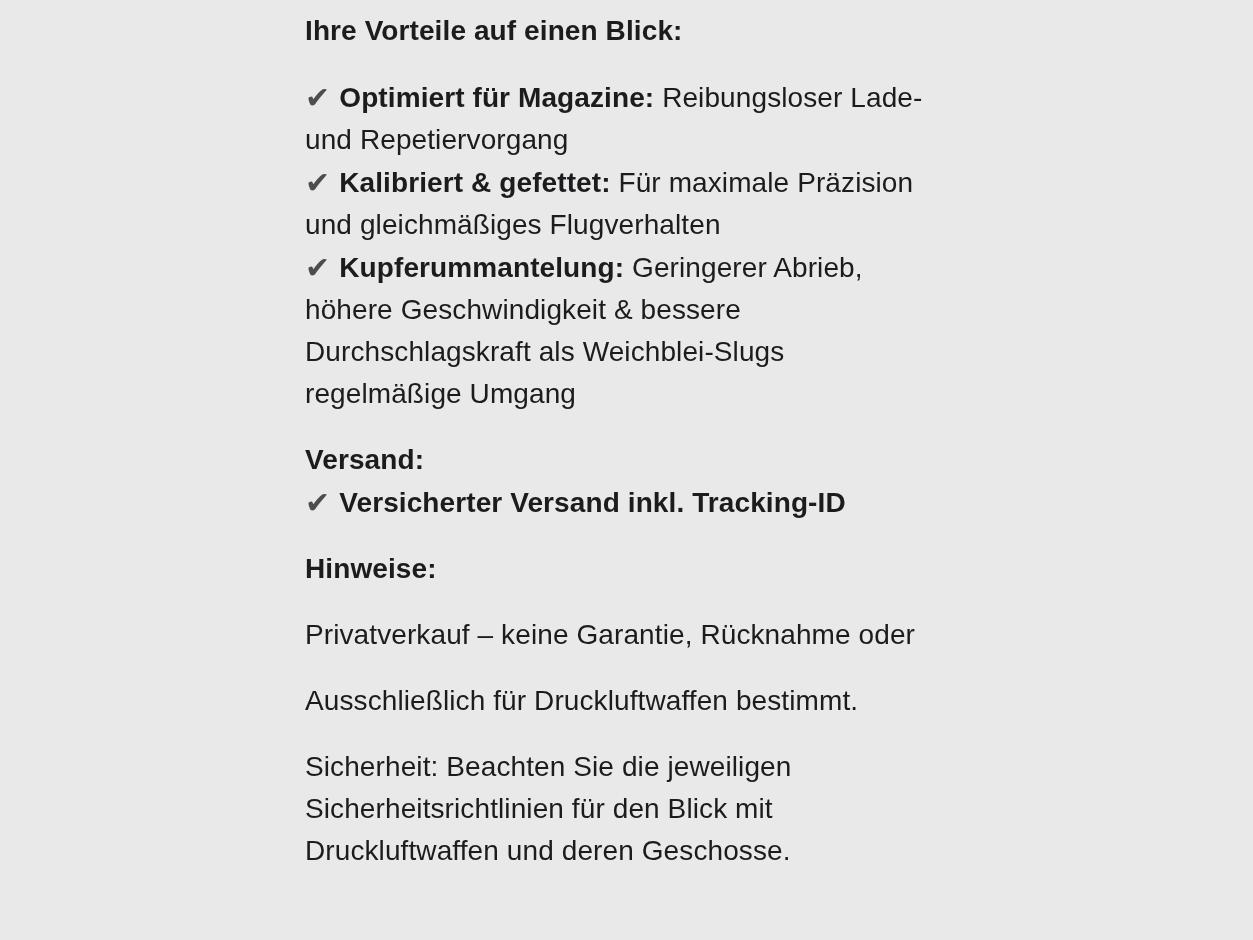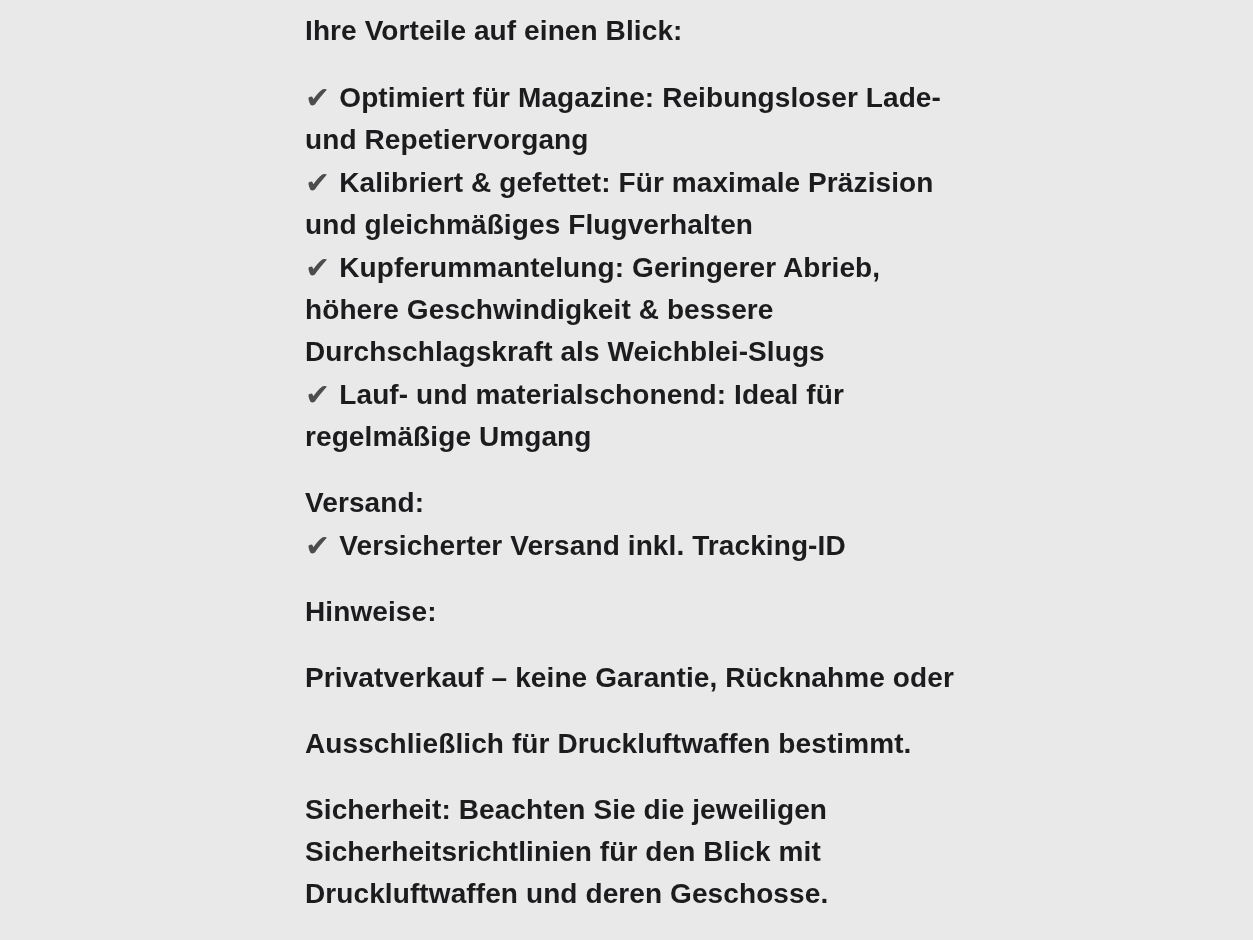--- a/index.html
+++ b/index.html
@@ -30,21 +30,21 @@
   .block:last-child {
     margin-bottom: 0;
   }
   .line {
     white-space: pre;
   }
   .b {
     font-weight: 700;
   }
   .r {
-    font-weight: 700;
+    font-weight: 400;
   }
   .check {
     color: #4d4d4d;
     font-weight: 400;
     font-size: 30px;
     margin-right: 9px;
     display: inline-block;
     transform: translateY(1px);
   }
 </style>
@@ -56,21 +56,20 @@
       <div class="line"><span class="b">Ihre Vorteile auf einen Blick:</span></div>
     </div>
     <div class="block">
       <div class="line"><span class="check">✔</span><span class="b">Optimiert für Magazine:</span><span class="r"> Reibungsloser Lade-</span></div>
       <div class="line"><span class="r">und Repetiervorgang</span></div>
       <div class="line"><span class="check">✔</span><span class="b">Kalibriert &amp; gefettet:</span><span class="r"> Für maximale Präzision</span></div>
       <div class="line"><span class="r">und gleichmäßiges Flugverhalten</span></div>
       <div class="line"><span class="check">✔</span><span class="b">Kupferummantelung:</span><span class="r"> Geringerer Abrieb,</span></div>
       <div class="line"><span class="r">höhere Geschwindigkeit &amp; bessere</span></div>
       <div class="line"><span class="r">Durchschlagskraft als Weichblei-Slugs</span></div>
-      <div class="line"><span class="check">✔</span><span class="b">Lauf- und materialschonend:</span><span class="r"> Ideal für</span></div>
       <div class="line"><span class="r">regelmäßige Umgang</span></div>
     </div>
     <div class="block">
       <div class="line"><span class="b">Versand:</span></div>
       <div class="line"><span class="check">✔</span><span class="b">Versicherter Versand inkl. Tracking-ID</span></div>
     </div>
     <div class="block">
       <div class="line"><span class="b">Hinweise:</span></div>
     </div>
     <div class="block">

